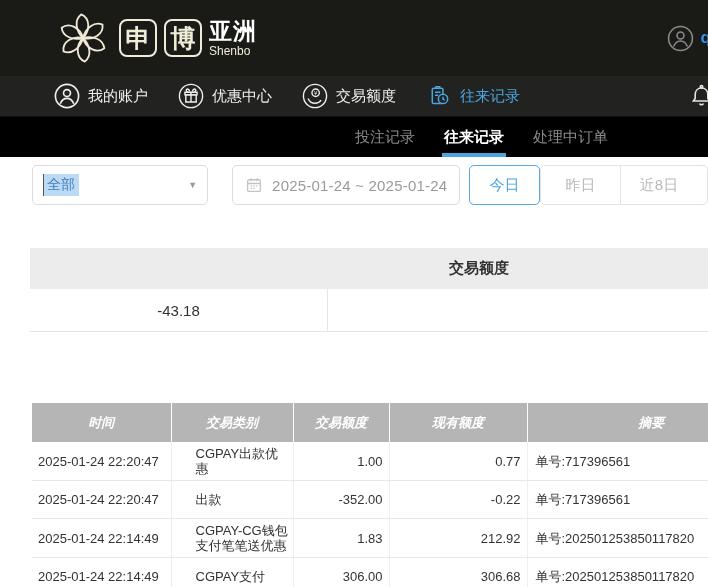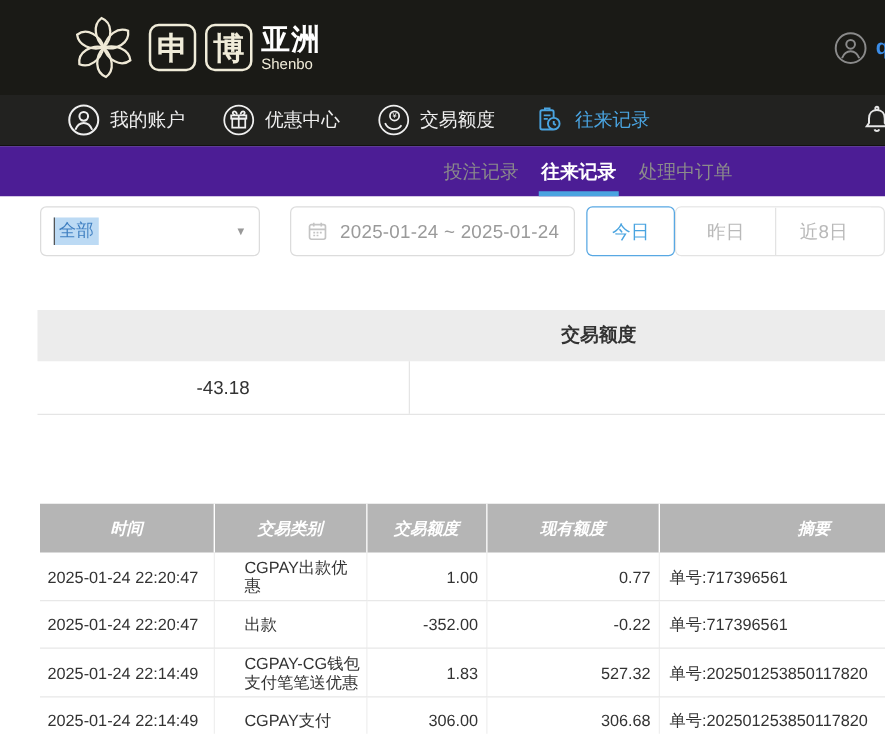--- a/index.html
+++ b/index.html
@@ -19,21 +19,21 @@
   .userarea{position:absolute;right:-3px;top:0;height:76px;display:flex;align-items:center;gap:7px;cursor:pointer;}
   .username{color:#3b8de8;font-size:17px;font-weight:700;}
   
   .mainnav{height:40px;background:#222220;display:flex;align-items:center;
     padding-left:54px;gap:30px;border-bottom:1px solid #121210;}
   .nav-item{display:flex;align-items:center;gap:8px;cursor:pointer;white-space:nowrap;}
   .nav-label{color:#efefef;font-size:15px;}
   .nav-item.active .nav-label{color:#4aa4e0;}
   .bell{margin-left:auto;margin-right:-7px;display:flex;cursor:pointer;}
   
-  .subnav{height:40px;background:#4c1d95;display:flex;align-items:stretch;padding-left:355px;gap:18px;}
+  .subnav{height:40px;background:#000000;display:flex;align-items:stretch;padding-left:355px;gap:29px;}
   .subtab{display:flex;align-items:center;color:#8b8b8b;font-size:15px;cursor:pointer;position:relative;white-space:nowrap;}
   .subtab.active{color:#fff;font-weight:600;}
   .subtab.active::after{content:"";position:absolute;left:-2px;right:-2px;bottom:0;height:4px;background:#4aa4e0;}
   
   .filters{display:flex;align-items:center;margin:8px 0 0 32px;}
   .select{width:198px;height:40px;border:1px solid #dcdcdc;border-radius:5px;box-sizing:border-box;
     display:flex;align-items:center;padding:0 10px;background:#fff;cursor:pointer;}
   .sel-value{background:#bcdaf4;color:#3f7fc1;font-size:14px;padding:2px 4px 2px 3px;border-left:1px solid #555;}
   .caret{margin-left:auto;color:#999;font-size:9px;}
   .datebox{width:228px;height:40px;margin-left:24px;border:1px solid #dcdcdc;border-radius:5px;
@@ -240,21 +240,21 @@
           <td class="t">2025-01-24 22:20:47</td>
           <td class="ty">出款</td>
           <td class="am">-352.00</td>
           <td class="ba">-0.22</td>
           <td class="me">单号:717396561</td>
         </tr>
         <tr>
           <td class="t">2025-01-24 22:14:49</td>
           <td class="ty">CGPAY-CG钱包支付笔笔送优惠</td>
           <td class="am">1.83</td>
-          <td class="ba">527.32</td>
+          <td class="ba">212.92</td>
           <td class="me">单号:202501253850117820</td>
         </tr>
         <tr>
           <td class="t">2025-01-24 22:14:49</td>
           <td class="ty">CGPAY支付</td>
           <td class="am">306.00</td>
           <td class="ba">306.68</td>
           <td class="me">单号:202501253850117820</td>
         </tr>
       </tbody>

